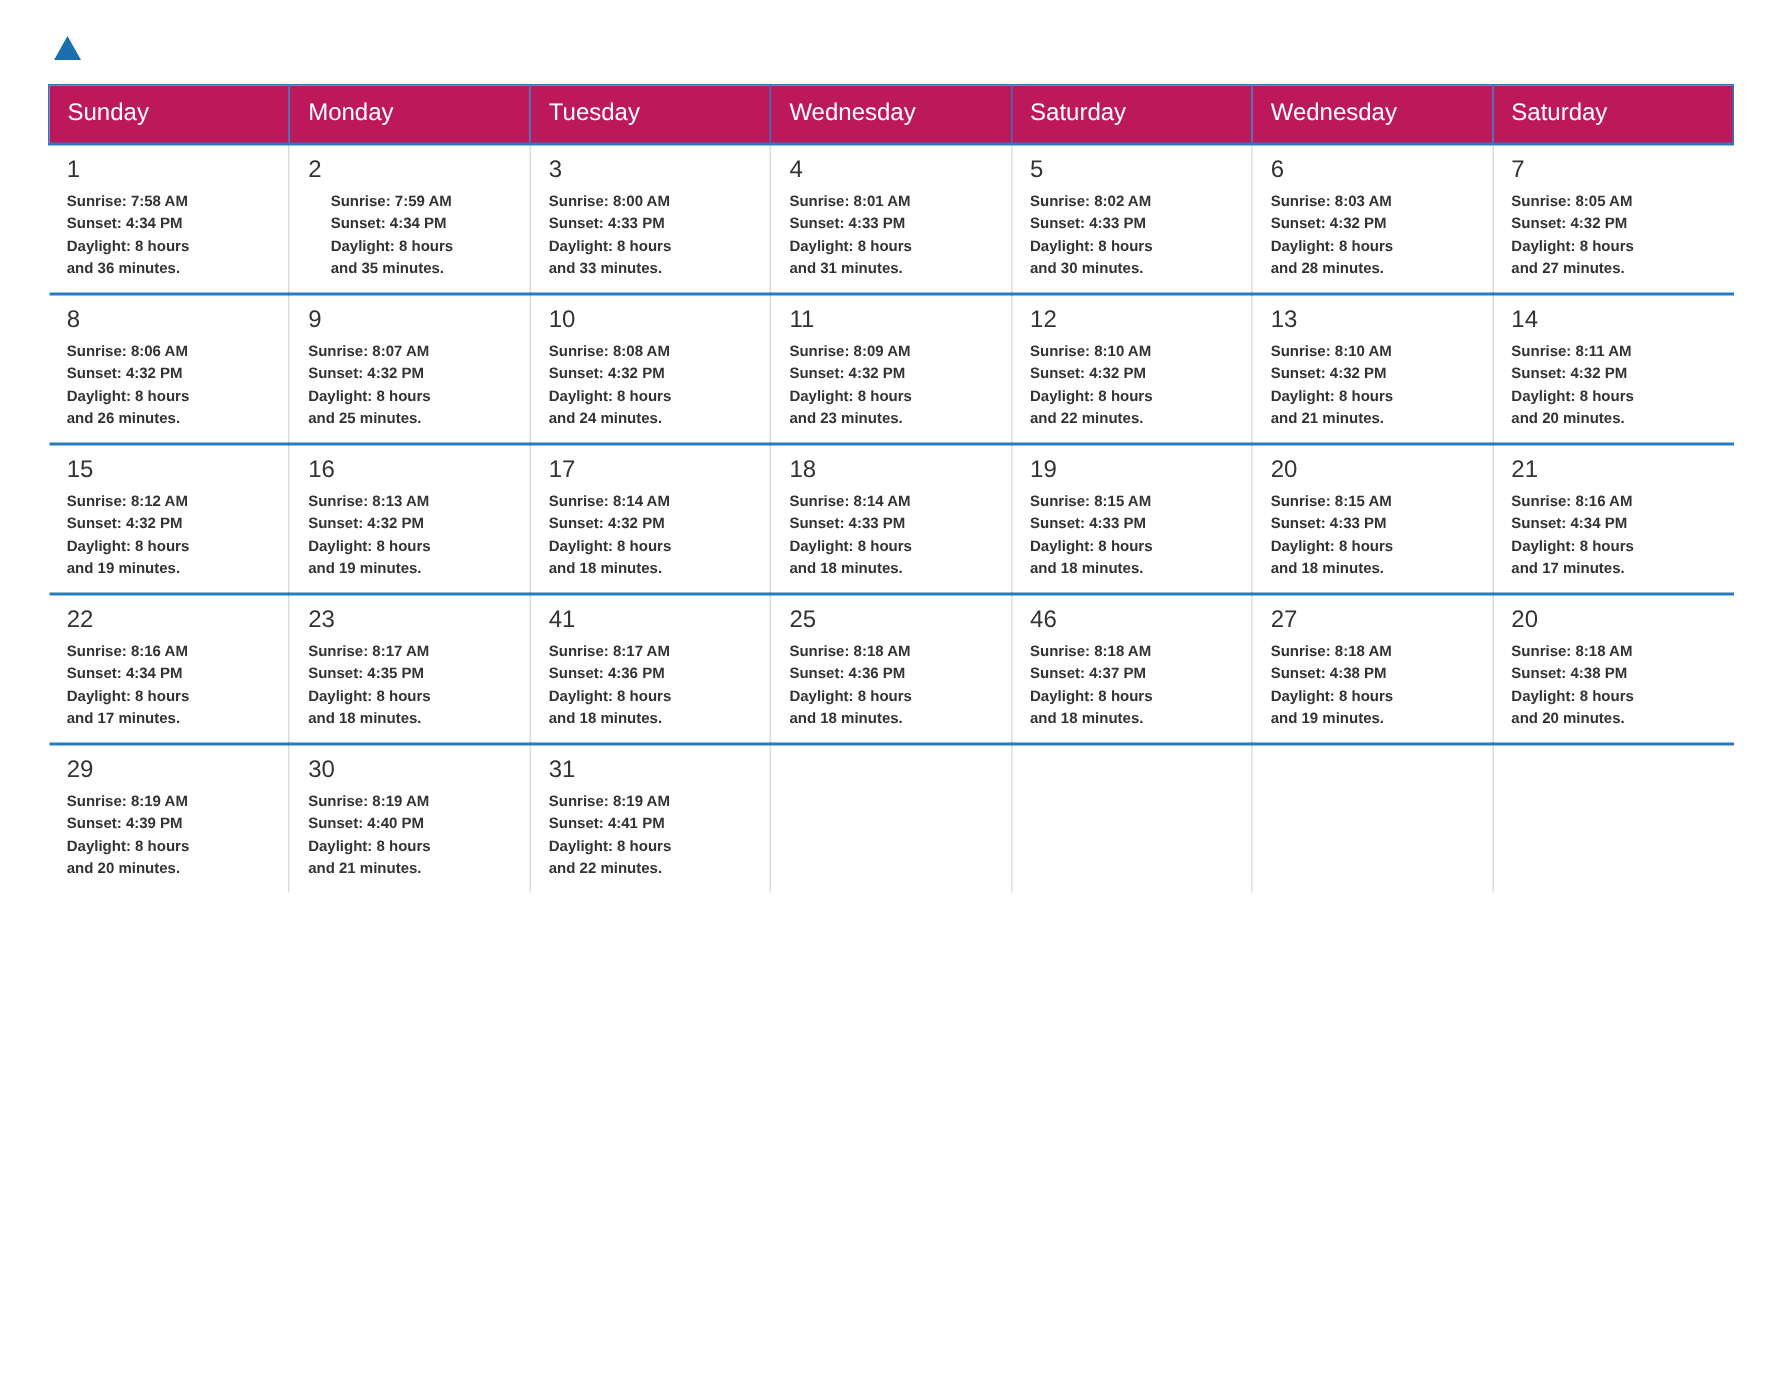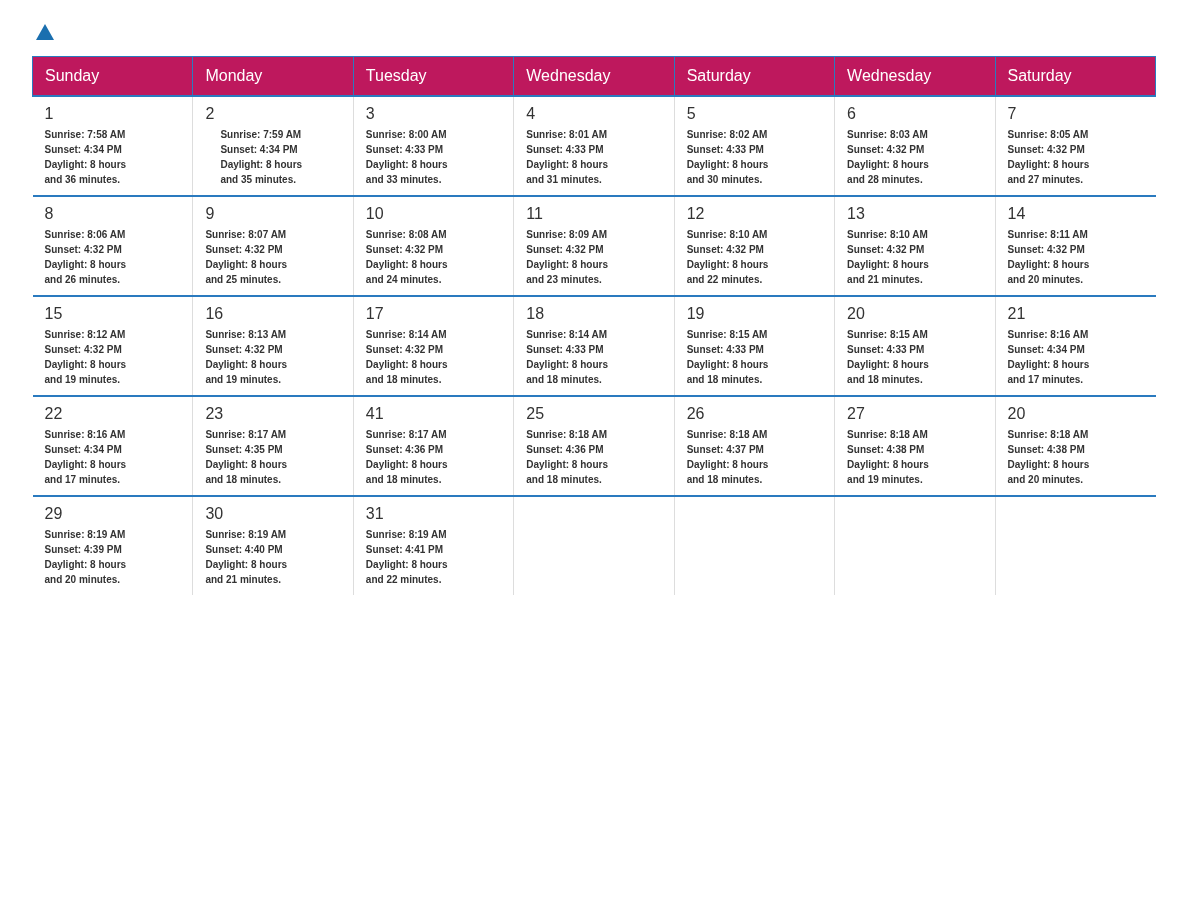--- a/index.html
+++ b/index.html
@@ -312,21 +312,21 @@
 and 18 minutes.</div>
         </td>
         <td>
           <span class="day-number">25</span>
           <div class="day-info" style="white-space: pre-line;">Sunrise: 8:18 AM
 Sunset: 4:36 PM
 Daylight: 8 hours
 and 18 minutes.</div>
         </td>
         <td>
-          <span class="day-number">26</span>
+          <span class="day-number">46</span>
           <div class="day-info" style="white-space: pre-line;">Sunrise: 8:18 AM
 Sunset: 4:37 PM
 Daylight: 8 hours
 and 18 minutes.</div>
         </td>
         <td>
           <span class="day-number">27</span>
           <div class="day-info" style="white-space: pre-line;">Sunrise: 8:18 AM
 Sunset: 4:38 PM
 Daylight: 8 hours

